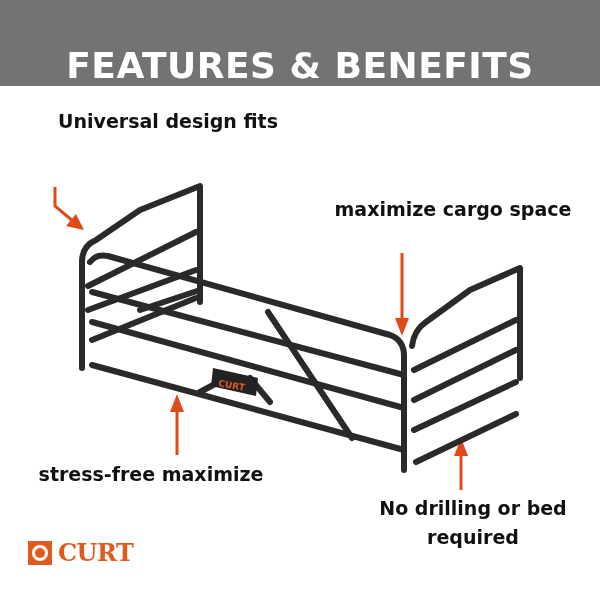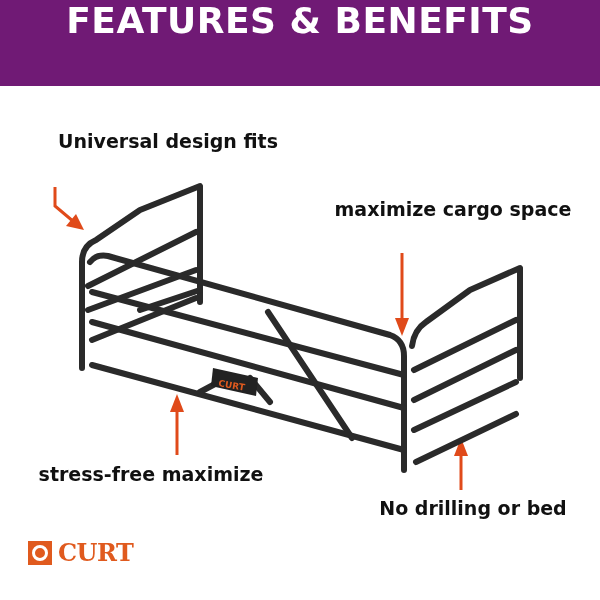--- a/index.html
+++ b/index.html
@@ -1,21 +1,21 @@
 <!DOCTYPE html>
 <html><head>
   <meta charset="utf-8">
   <style>
     html, body { margin: 0; padding: 0; }
     body { width: 600px; height: 600px; background: #ffffff; position: relative; overflow: hidden; font-family: "DejaVu Sans", sans-serif; }
-    .header { position: absolute; left: 0; top: 0; width: 600px; height: 86px; background: #701a75; display: flex; align-items: flex-start; justify-content: center; }
+    .header { position: absolute; left: 0; top: 0; width: 600px; height: 86px; background: #737373; display: flex; align-items: flex-end; justify-content: center; }
     .header h1 { margin: 0; color: #fff; font-family: "DejaVu Sans", sans-serif; font-weight: bold; font-size: 36px; letter-spacing: 0.5px; }
     .callout { position: absolute; color: #111; font-weight: bold; font-size: 19px; line-height: 26px; text-align: center; font-family: "DejaVu Sans", sans-serif; }
     .callout span { display: block; white-space: nowrap; }
-    #c1 { left: 30px; top: 128px; width: 276px; }
+    #c1 { left: 30px; top: 108px; width: 276px; }
     #c2 { left: 322px; top: 196px; width: 262px; }
     #c3 { left: 20px; top: 461px; width: 262px; }
     #c4 { left: 368px; top: 494px; width: 210px; line-height: 29px; }
     svg.art { position: absolute; left: 0; top: 0; }
     .logo { position: absolute; left: 28px; top: 541px; display: flex; align-items: center; gap: 6px; }
     .logo .mark { width: 24px; height: 24px; background: #e05a1e; position: relative; }
     .logo .mark::before { content: ""; position: absolute; left: 4px; top: 4px; width: 16px; height: 16px; border: 3px solid #fff; border-radius: 50%; box-sizing: border-box; }
     .logo .word { color: #e05a1e; font-family: "DejaVu Serif", serif; font-weight: bold; font-size: 24px; letter-spacing: -0.5px; line-height: 24px; }
   </style>
 </head>
@@ -29,20 +29,21 @@
   <span>Universal design fits</span>
 </div>
 <div class="callout" id="c2">
   <span>maximize cargo space</span>
 </div>
 <div class="callout" id="c3">
   <span>stress-free maximize</span>
 </div>
 <div class="callout" id="c4">
   <span>No drilling or bed</span>
+  <span>required</span>
 </div>
 
 <svg class="art" width="600" height="600" viewBox="0 0 600 600">
 
   <g stroke="#e04a1a" stroke-width="3" fill="none">
     <polyline points="55,187 55,206 74,222"></polyline>
   </g>
   <polygon points="84,230 66,226 76,214" fill="#e04a1a"></polygon>
 
   <g>

